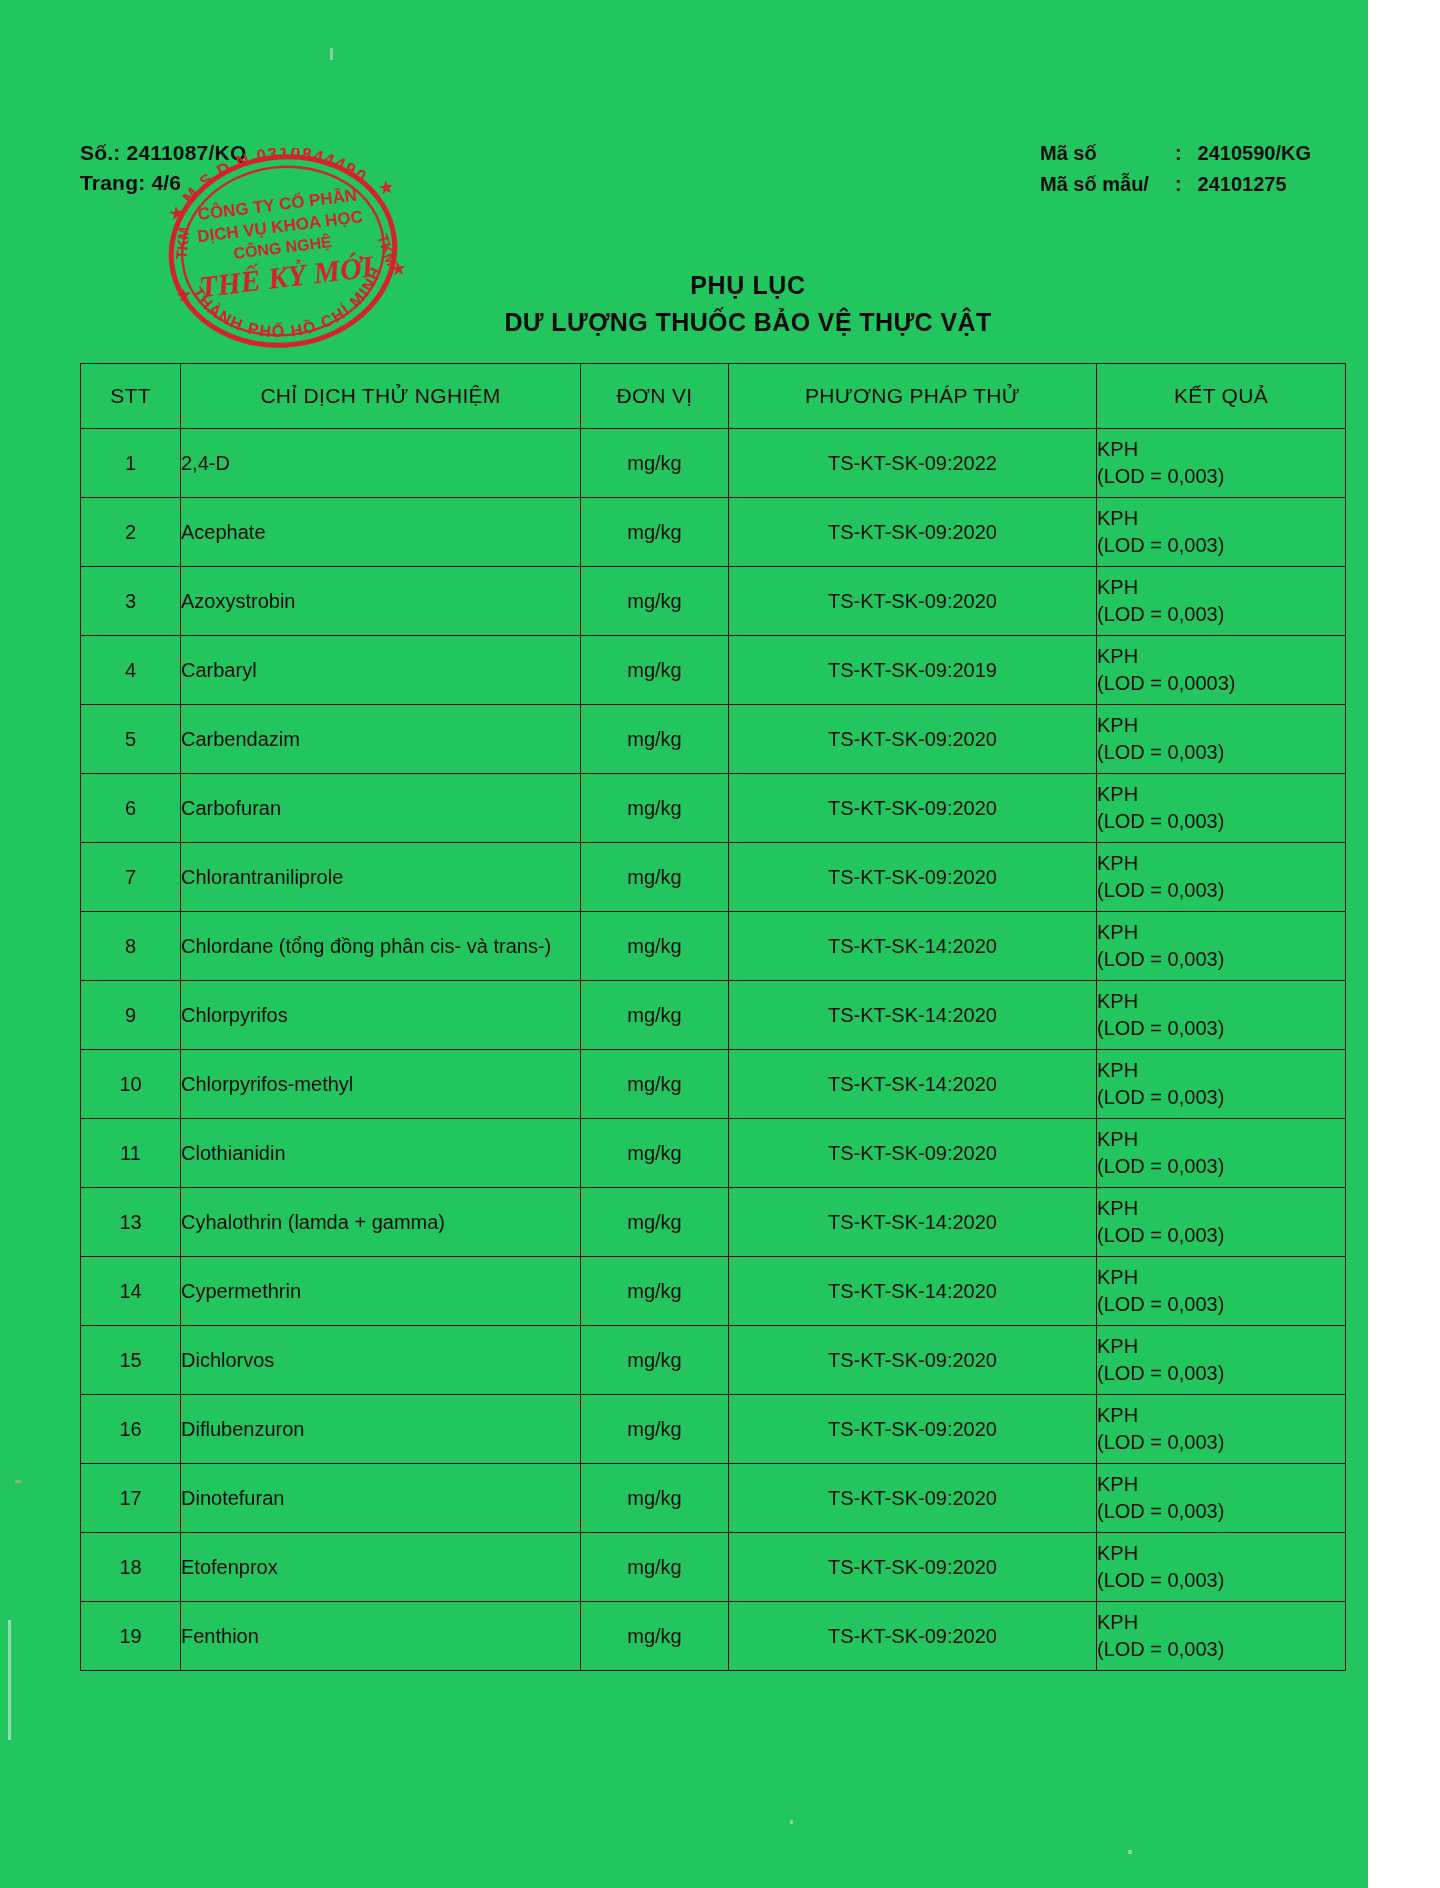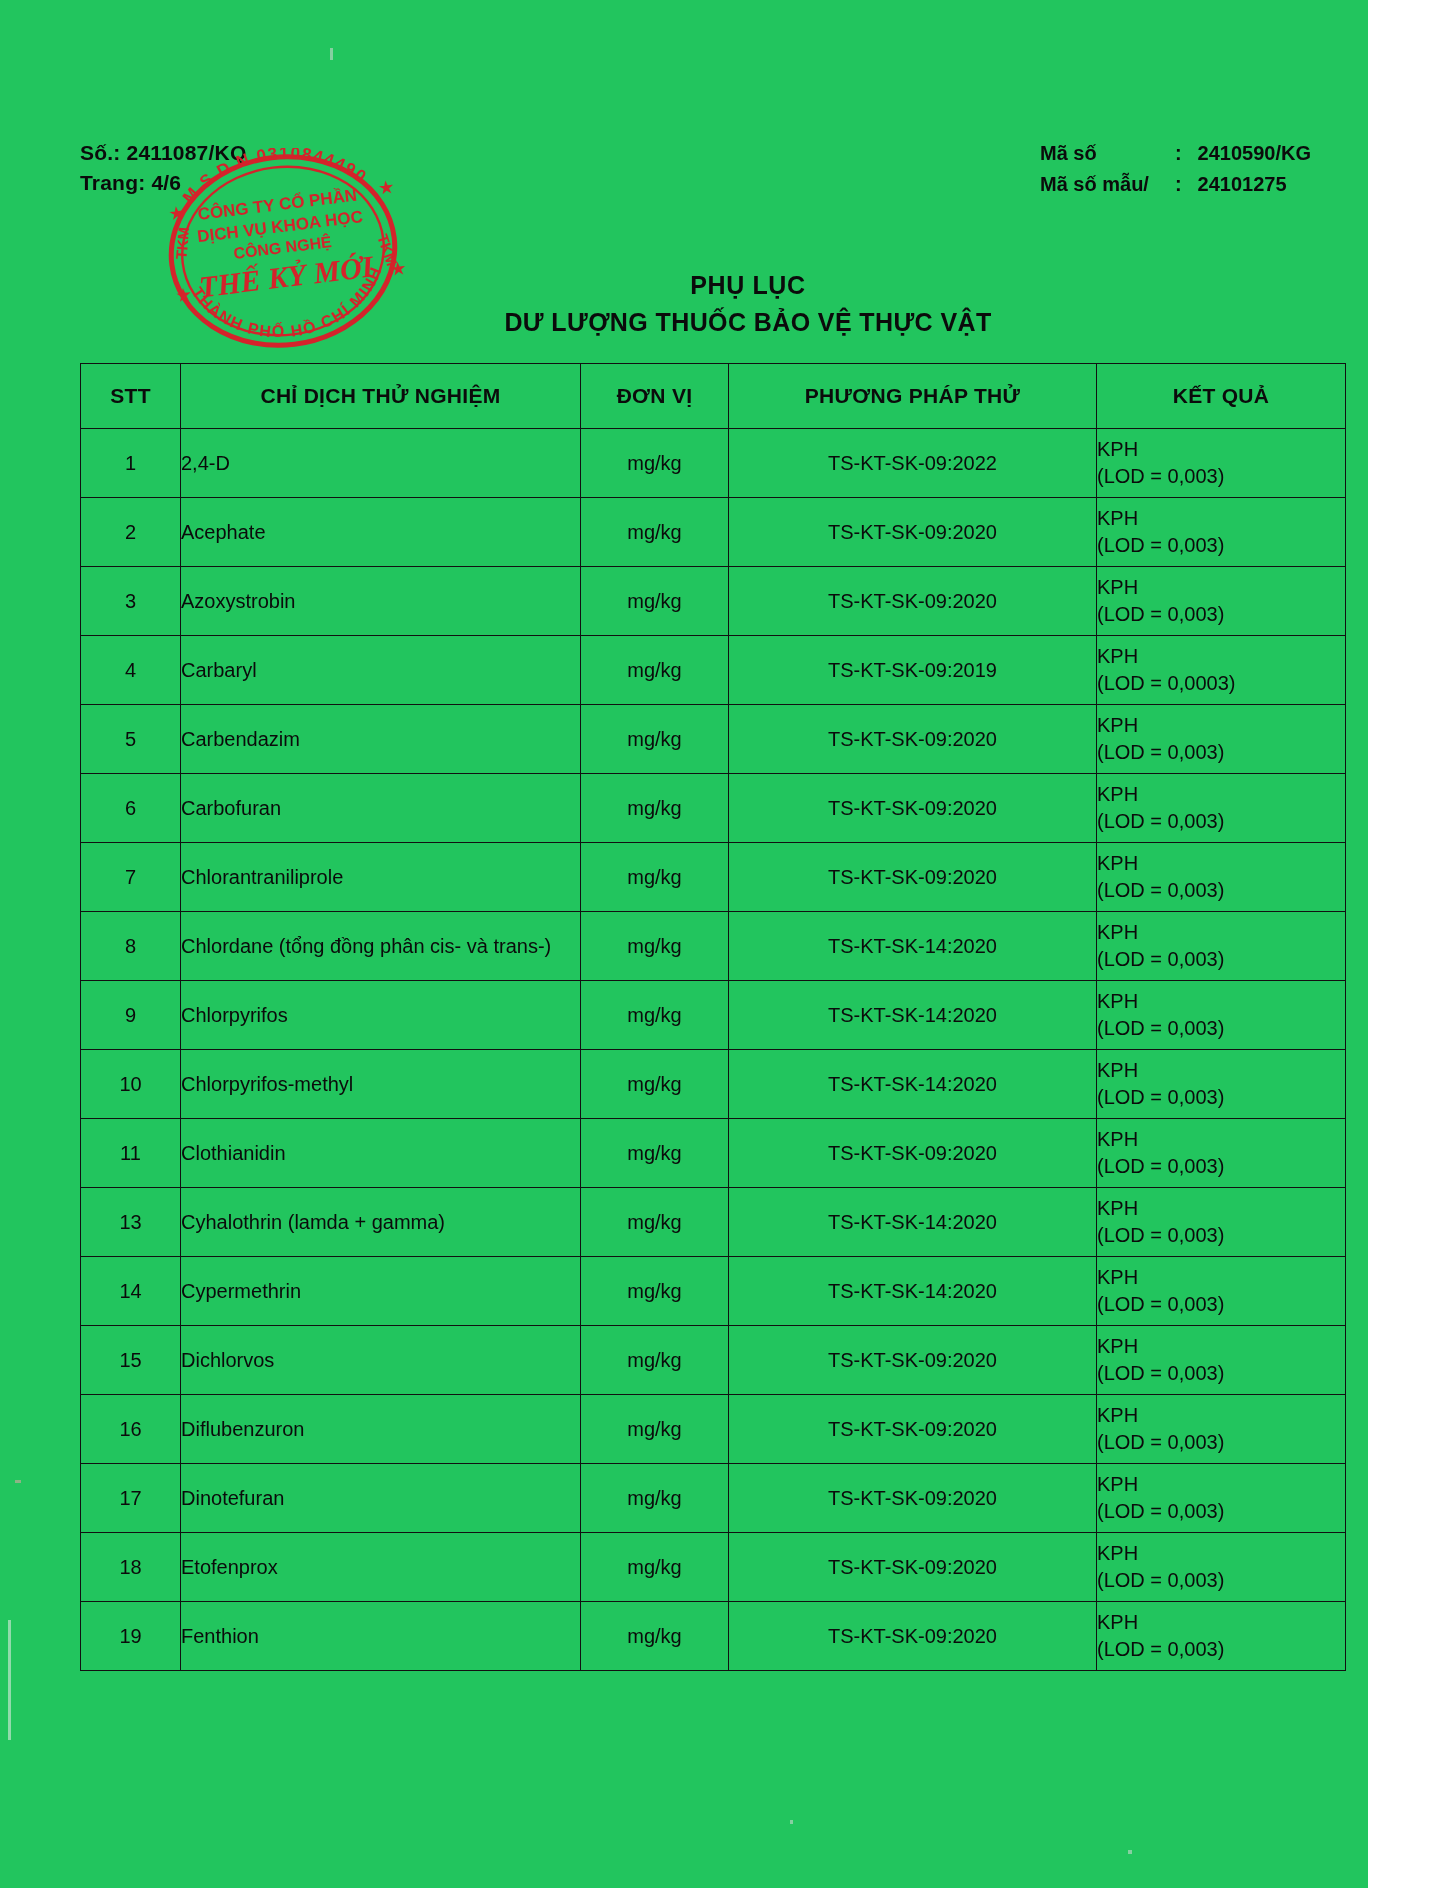--- a/index.html
+++ b/index.html
@@ -110,21 +110,21 @@
     width: 1265px;
     table-layout: fixed;
   }
   table.data th, table.data td {
     border: 1.6px solid #111;
     font-size: 20px;
     padding: 0;
   }
   table.data thead th {
     height: 64px;
-    font-weight: bold;
+    font-weight: normal;
     font-size: 21px;
     letter-spacing: 0.3px;
     text-align: center;
     vertical-align: middle;
   }
   .col-stt   { width: 100px; }
   .col-name  { width: 400px; }
   .col-unit  { width: 148px; }
   .col-meth  { width: 368px; }
   .col-res   { width: 249px; }

